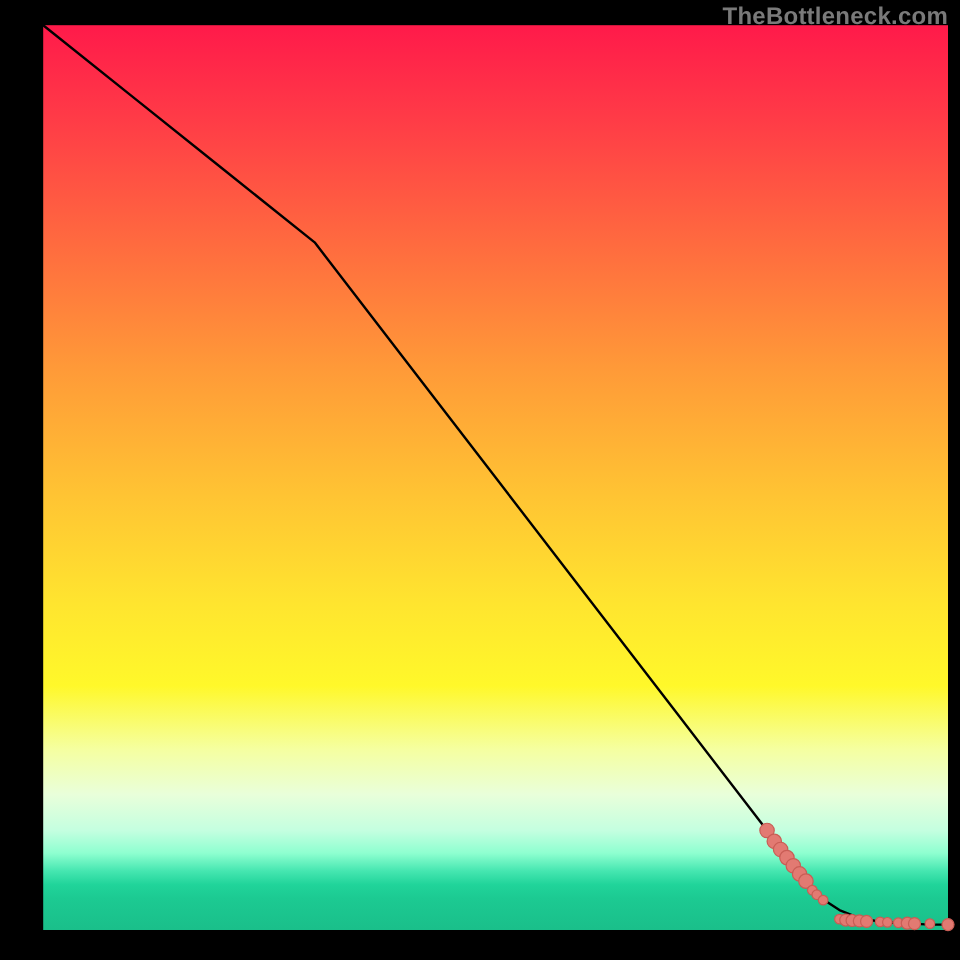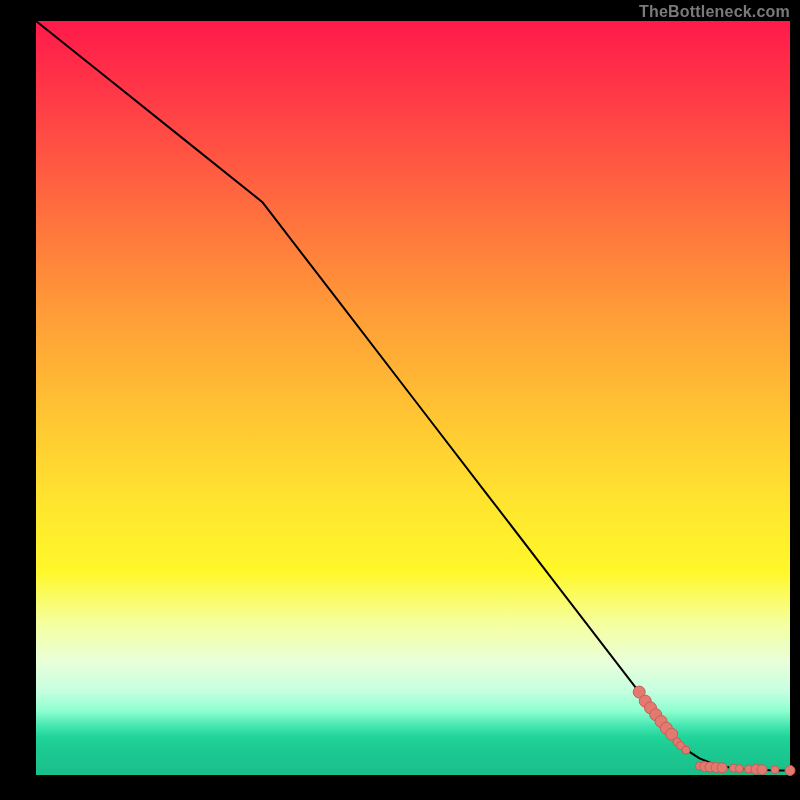--- a/index.html
+++ b/index.html
@@ -40,21 +40,21 @@
       #20d49a 95%,
       #1cca92 96.5%,
       #1abf8a 100%
     );
   }
   .watermark {
     position: absolute;
     top: 3px;
     right: 10px;
     color: #7a7a7a;
-    font-size: 16px;
+    font-size: 20px;
     font-weight: 600;
     letter-spacing: 0.2px;
     user-select: none;
     pointer-events: none;
   }
   svg.overlay {
     position: absolute;
     left: 0;
     top: 0;
     width: 754px;

